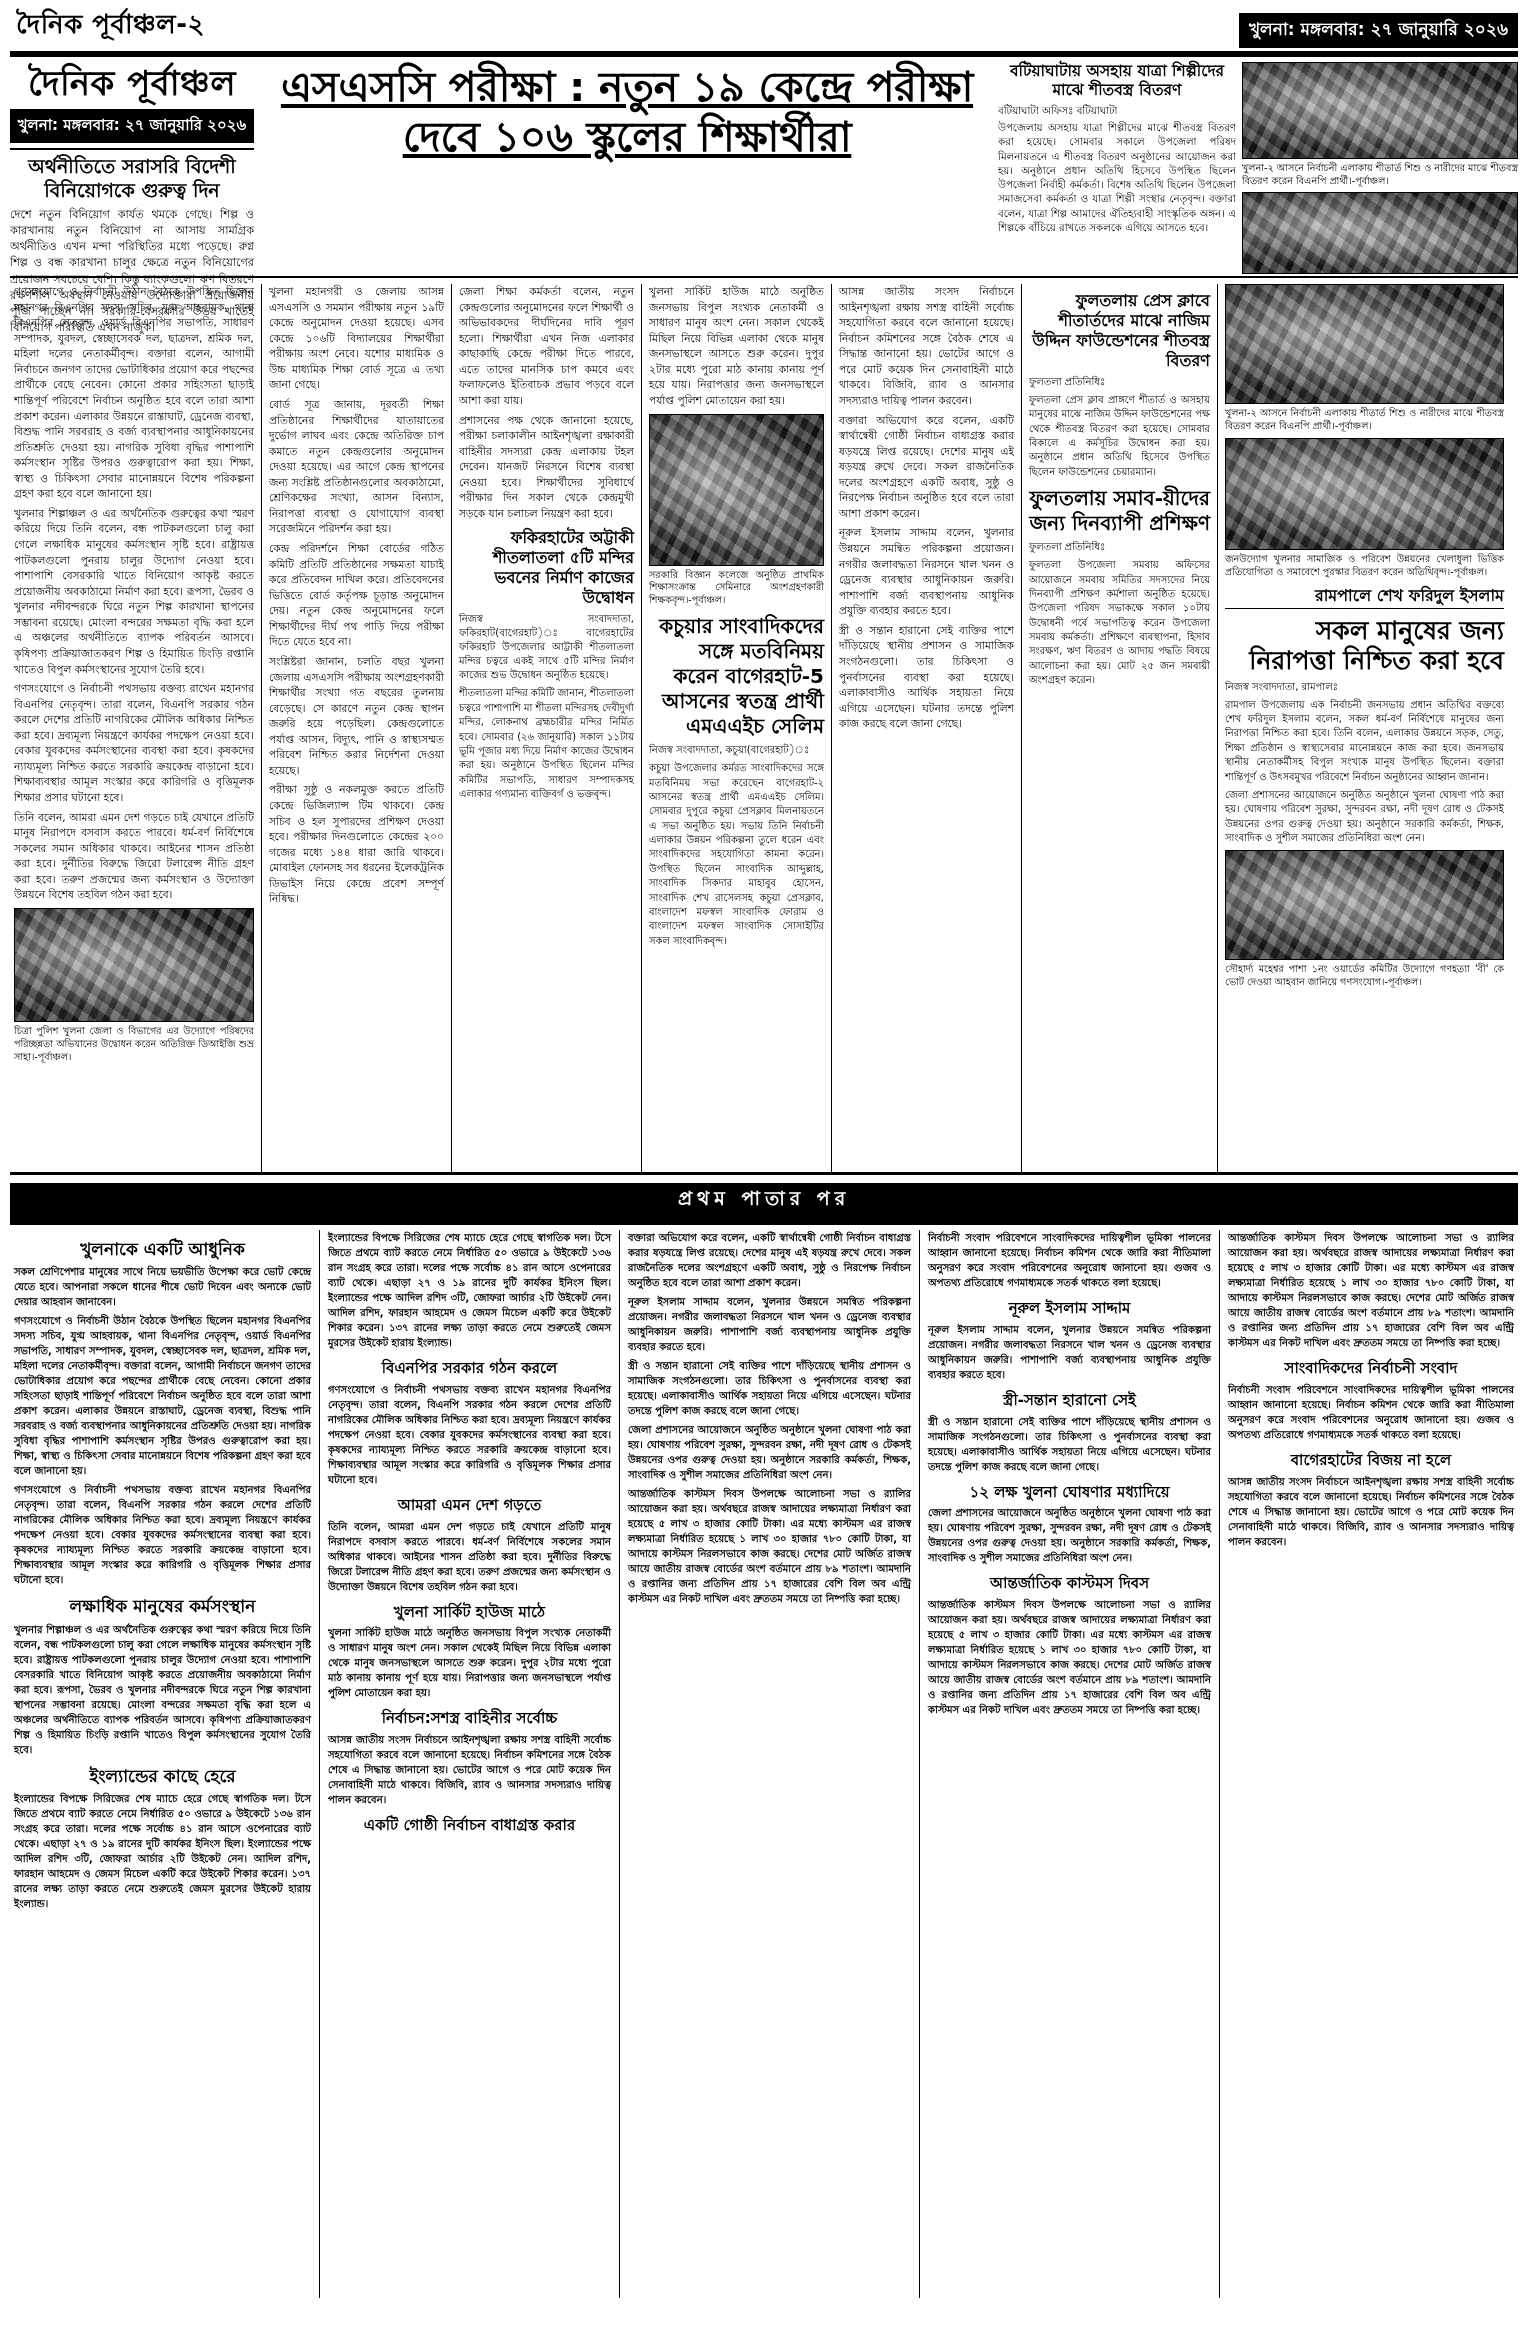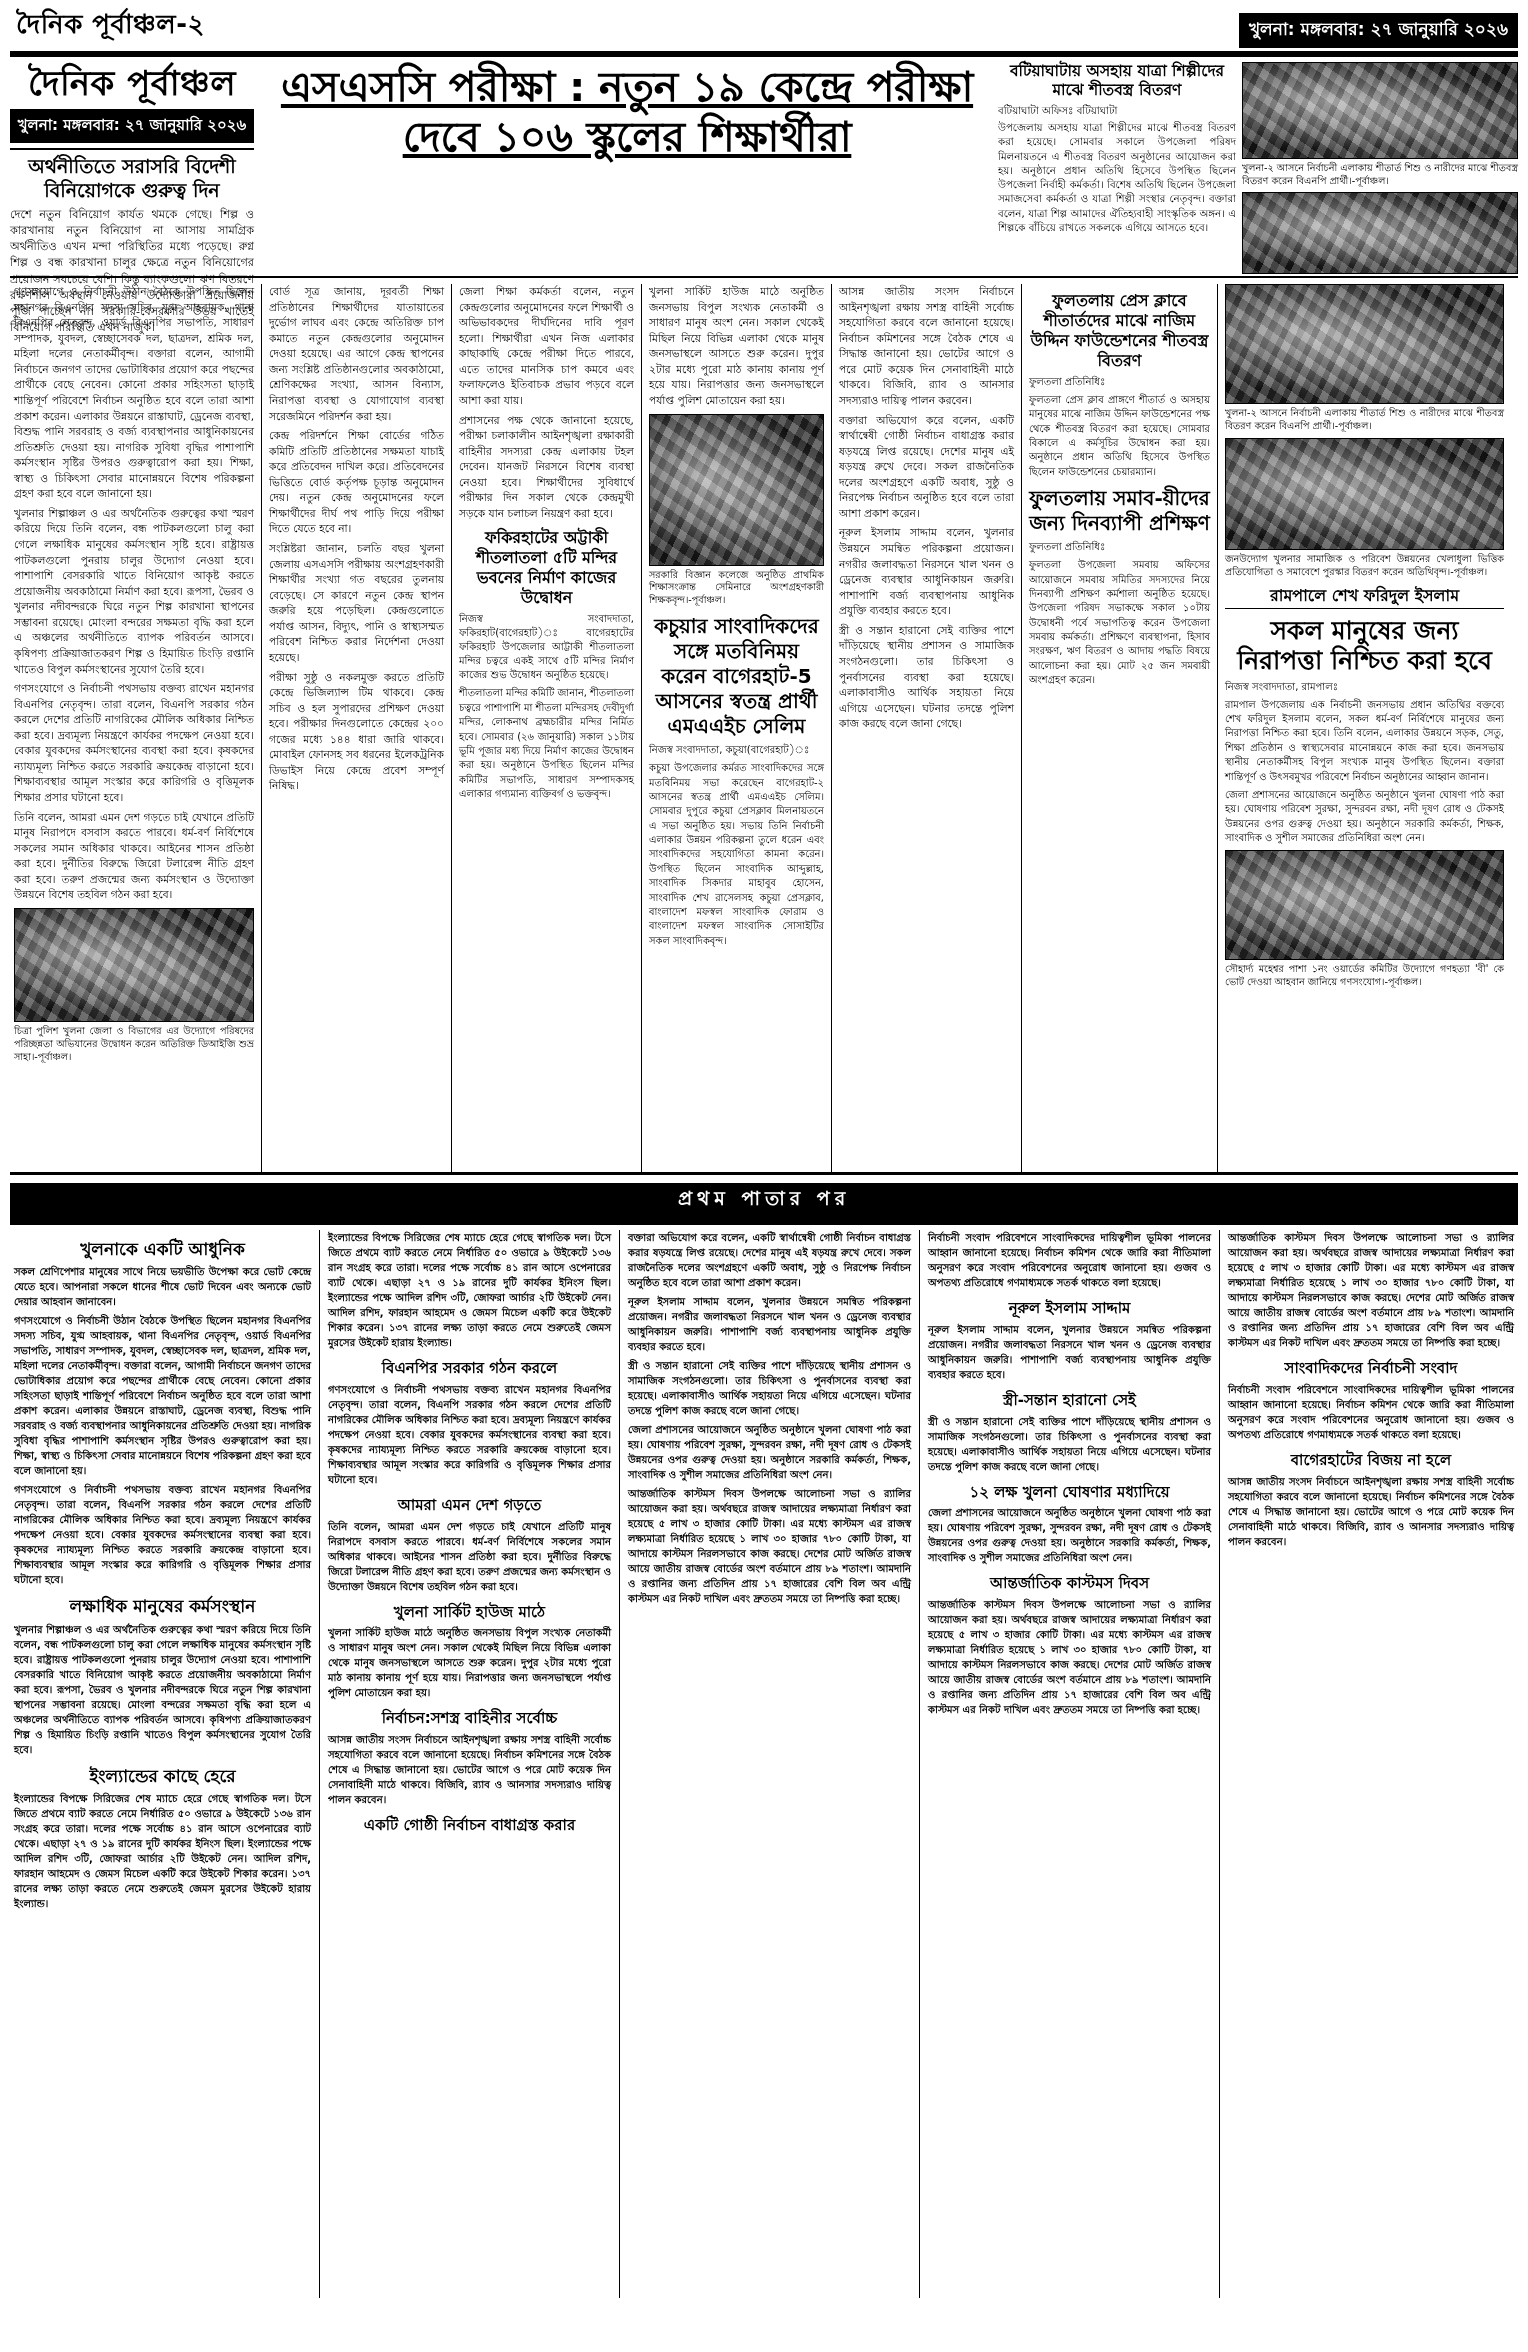--- a/index.html
+++ b/index.html
@@ -54,21 +54,21 @@
   .c1{width:252px;flex:0 0 252px;padding-left:4px;}
   .c2{width:190px;flex:0 0 190px;}
   .c3{width:190px;flex:0 0 190px;}
   .c4{width:190px;flex:0 0 190px;}
   .c5{width:190px;flex:0 0 190px;}
   .c6{width:196px;flex:0 0 196px;}
   .c7{width:290px;flex:0 0 290px;padding-right:4px;}
 
   .txt{font-size:10.6px;line-height:1.47;text-align:justify;hyphens:auto;}
   .txt.small{font-size:9.9px;line-height:1.45;}
-  .hl{font-size:16px;font-weight:bold;text-align:center;line-height:1.25;margin:7px 0 4px 0;}
+  .hl{font-size:16px;font-weight:bold;text-align:right;line-height:1.25;margin:7px 0 4px 0;}
   .hl.big{font-size:20px;}
   .hl.xbig{font-size:25px;line-height:1.2;}
   .hl.ul{border-bottom:1.5px solid #000;padding-bottom:2px;}
   .byline{font-size:10px;line-height:1.4;text-align:justify;}
 
   
   .sec-bar{background:#000;color:#fff;text-align:center;font-size:19px;font-weight:bold;
            letter-spacing:5px;padding:1px 0 6px 0;margin:8px 0 0 0;}
   .sec-rule{height:3px;background:#000;margin-bottom:5px;}
 
@@ -135,20 +135,21 @@
       <div class="txt p">খুলনার শিল্পাঞ্চল ও এর অর্থনৈতিক গুরুত্বের কথা স্মরণ করিয়ে দিয়ে তিনি বলেন, বন্ধ পাটকলগুলো চালু করা গেলে লক্ষাধিক মানুষের কর্মসংস্থান সৃষ্টি হবে। রাষ্ট্রায়ত্ত পাটকলগুলো পুনরায় চালুর উদ্যোগ নেওয়া হবে। পাশাপাশি বেসরকারি খাতে বিনিয়োগ আকৃষ্ট করতে প্রয়োজনীয় অবকাঠামো নির্মাণ করা হবে। রূপসা, ভৈরব ও খুলনার নদীবন্দরকে ঘিরে নতুন শিল্প কারখানা স্থাপনের সম্ভাবনা রয়েছে। মোংলা বন্দরের সক্ষমতা বৃদ্ধি করা হলে এ অঞ্চলের অর্থনীতিতে ব্যাপক পরিবর্তন আসবে। কৃষিপণ্য প্রক্রিয়াজাতকরণ শিল্প ও হিমায়িত চিংড়ি রপ্তানি খাতেও বিপুল কর্মসংস্থানের সুযোগ তৈরি হবে।</div>
       <div class="txt p">গণসংযোগে ও নির্বাচনী পথসভায় বক্তব্য রাখেন মহানগর বিএনপির নেতৃবৃন্দ। তারা বলেন, বিএনপি সরকার গঠন করলে দেশের প্রতিটি নাগরিকের মৌলিক অধিকার নিশ্চিত করা হবে। দ্রব্যমূল্য নিয়ন্ত্রণে কার্যকর পদক্ষেপ নেওয়া হবে। বেকার যুবকদের কর্মসংস্থানের ব্যবস্থা করা হবে। কৃষকদের ন্যায্যমূল্য নিশ্চিত করতে সরকারি ক্রয়কেন্দ্র বাড়ানো হবে। শিক্ষাব্যবস্থার আমূল সংস্কার করে কারিগরি ও বৃত্তিমূলক শিক্ষার প্রসার ঘটানো হবে।</div>
       <div class="txt p">তিনি বলেন, আমরা এমন দেশ গড়তে চাই যেখানে প্রতিটি মানুষ নিরাপদে বসবাস করতে পারবে। ধর্ম-বর্ণ নির্বিশেষে সকলের সমান অধিকার থাকবে। আইনের শাসন প্রতিষ্ঠা করা হবে। দুর্নীতির বিরুদ্ধে জিরো টলারেন্স নীতি গ্রহণ করা হবে। তরুণ প্রজন্মের জন্য কর্মসংস্থান ও উদ্যোক্তা উন্নয়নে বিশেষ তহবিল গঠন করা হবে।</div>
       <div class="photo-wrap">
         <div class="photo" style="height:112px"></div>
         <div class="cap">চিত্রা পুলিশ খুলনা জেলা ও বিভাগের এর উদ্যোগে পরিষদের পরিচ্ছন্নতা অভিযানের উদ্বোধন করেন অতিরিক্ত ডিআইজি শুভ্র সাহা।-পূর্বাঞ্চল।</div>
       </div>
     </div>
 
     <div class="bcol c2">
+      <div class="txt p">খুলনা মহানগরী ও জেলায় আসন্ন এসএসসি ও সমমান পরীক্ষায় নতুন ১৯টি কেন্দ্রে অনুমোদন দেওয়া হয়েছে। এসব কেন্দ্রে ১০৬টি বিদ্যালয়ের শিক্ষার্থীরা পরীক্ষায় অংশ নেবে। যশোর মাধ্যমিক ও উচ্চ মাধ্যমিক শিক্ষা বোর্ড সূত্রে এ তথ্য জানা গেছে।</div>
       <div class="txt p">বোর্ড সূত্র জানায়, দূরবর্তী শিক্ষা প্রতিষ্ঠানের শিক্ষার্থীদের যাতায়াতের দুর্ভোগ লাঘব এবং কেন্দ্রে অতিরিক্ত চাপ কমাতে নতুন কেন্দ্রগুলোর অনুমোদন দেওয়া হয়েছে। এর আগে কেন্দ্র স্থাপনের জন্য সংশ্লিষ্ট প্রতিষ্ঠানগুলোর অবকাঠামো, শ্রেণিকক্ষের সংখ্যা, আসন বিন্যাস, নিরাপত্তা ব্যবস্থা ও যোগাযোগ ব্যবস্থা সরেজমিনে পরিদর্শন করা হয়।</div>
       <div class="txt p">কেন্দ্র পরিদর্শনে শিক্ষা বোর্ডের গঠিত কমিটি প্রতিটি প্রতিষ্ঠানের সক্ষমতা যাচাই করে প্রতিবেদন দাখিল করে। প্রতিবেদনের ভিত্তিতে বোর্ড কর্তৃপক্ষ চূড়ান্ত অনুমোদন দেয়। নতুন কেন্দ্র অনুমোদনের ফলে শিক্ষার্থীদের দীর্ঘ পথ পাড়ি দিয়ে পরীক্ষা দিতে যেতে হবে না।</div>
       <div class="txt p">সংশ্লিষ্টরা জানান, চলতি বছর খুলনা জেলায় এসএসসি পরীক্ষায় অংশগ্রহণকারী শিক্ষার্থীর সংখ্যা গত বছরের তুলনায় বেড়েছে। সে কারণে নতুন কেন্দ্র স্থাপন জরুরি হয়ে পড়েছিল। কেন্দ্রগুলোতে পর্যাপ্ত আসন, বিদ্যুৎ, পানি ও স্বাস্থ্যসম্মত পরিবেশ নিশ্চিত করার নির্দেশনা দেওয়া হয়েছে।</div>
       <div class="txt p">পরীক্ষা সুষ্ঠু ও নকলমুক্ত করতে প্রতিটি কেন্দ্রে ভিজিল্যান্স টিম থাকবে। কেন্দ্র সচিব ও হল সুপারদের প্রশিক্ষণ দেওয়া হবে। পরীক্ষার দিনগুলোতে কেন্দ্রের ২০০ গজের মধ্যে ১৪৪ ধারা জারি থাকবে। মোবাইল ফোনসহ সব ধরনের ইলেকট্রনিক ডিভাইস নিয়ে কেন্দ্রে প্রবেশ সম্পূর্ণ নিষিদ্ধ।</div>
     </div>
 
     <div class="bcol c3">
       <div class="txt p">জেলা শিক্ষা কর্মকর্তা বলেন, নতুন কেন্দ্রগুলোর অনুমোদনের ফলে শিক্ষার্থী ও অভিভাবকদের দীর্ঘদিনের দাবি পূরণ হলো। শিক্ষার্থীরা এখন নিজ এলাকার কাছাকাছি কেন্দ্রে পরীক্ষা দিতে পারবে, এতে তাদের মানসিক চাপ কমবে এবং ফলাফলেও ইতিবাচক প্রভাব পড়বে বলে আশা করা যায়।</div>
       <div class="txt p">প্রশাসনের পক্ষ থেকে জানানো হয়েছে, পরীক্ষা চলাকালীন আইনশৃঙ্খলা রক্ষাকারী বাহিনীর সদস্যরা কেন্দ্র এলাকায় টহল দেবেন। যানজট নিরসনে বিশেষ ব্যবস্থা নেওয়া হবে। শিক্ষার্থীদের সুবিধার্থে পরীক্ষার দিন সকাল থেকে কেন্দ্রমুখী সড়কে যান চলাচল নিয়ন্ত্রণ করা হবে।</div>
       <div class="hl">ফকিরহাটের অট্টাকী শীতলাতলা ৫টি মন্দির ভবনের নির্মাণ কাজের উদ্বোধন</div>

